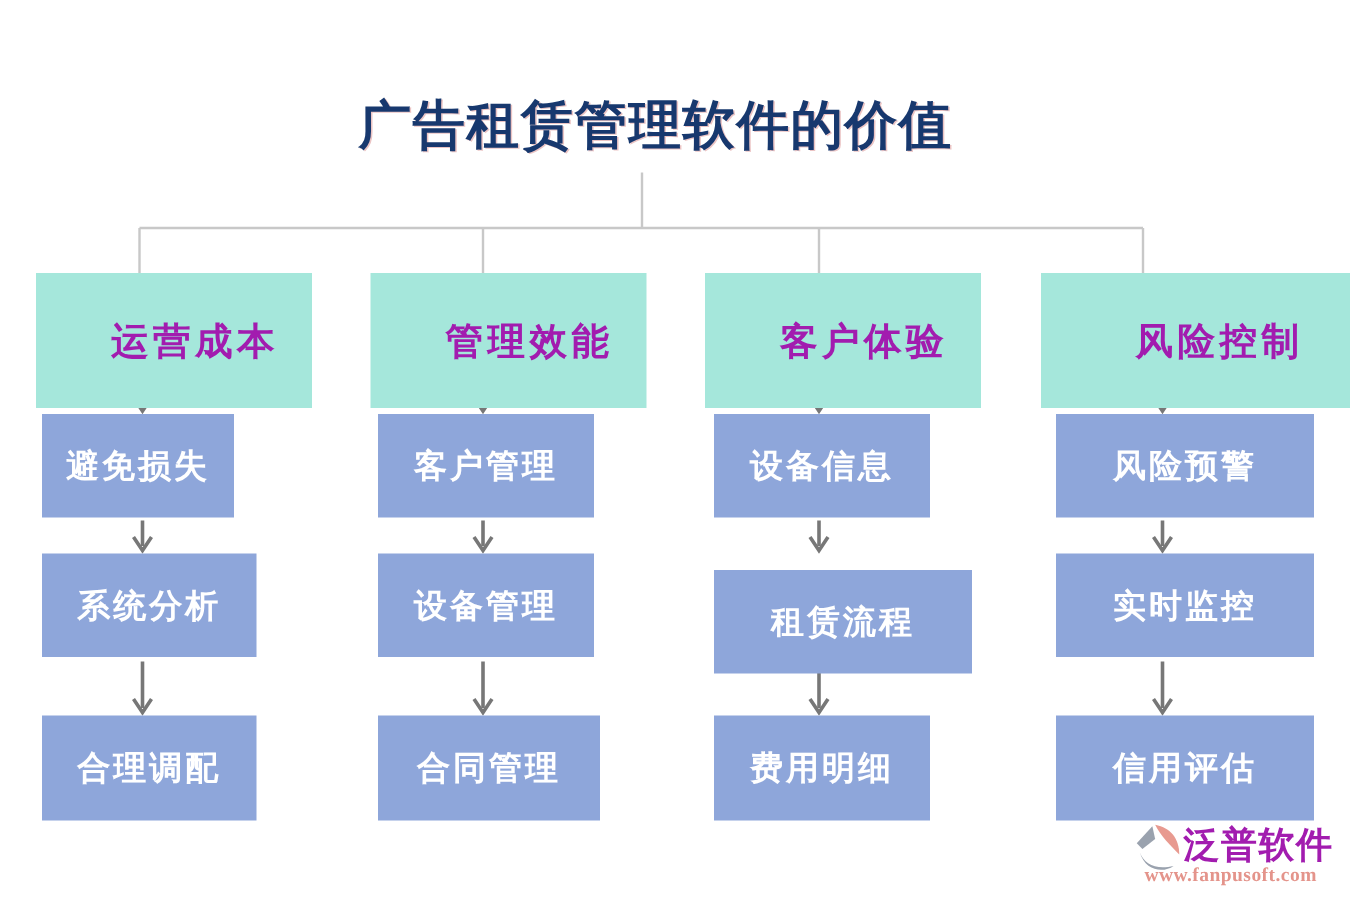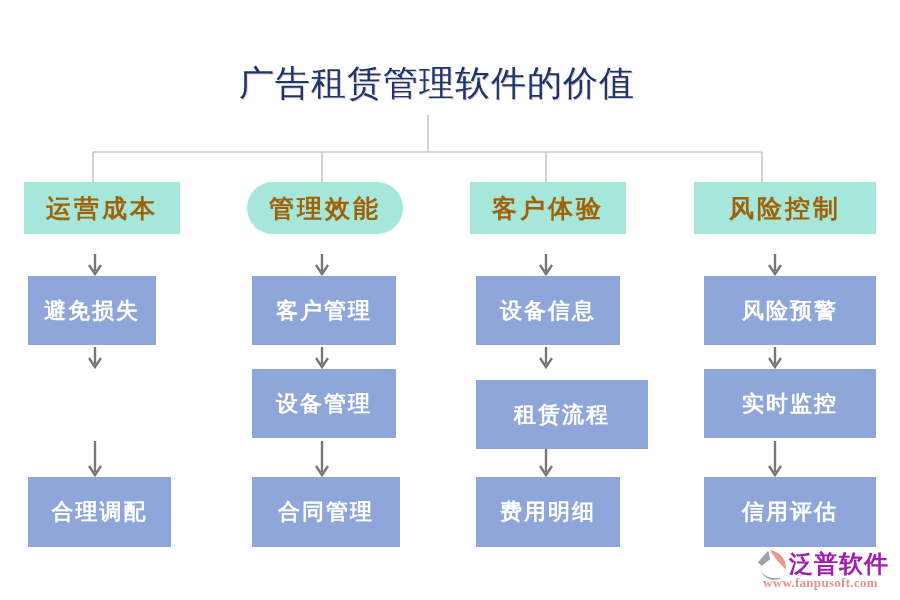--- a/index.html
+++ b/index.html
@@ -1,29 +1,29 @@
 <!DOCTYPE html>
 <html><head>
 <meta charset="utf-8">
 <style>
   html,body{margin:0;padding:0;background:#ffffff;}
   body{width:900px;height:600px;overflow:hidden;
        font-family:"Liberation Serif","DejaVu Serif",serif;}
   .stage{position:relative;width:900px;height:600px;background:#ffffff;}
 
   .title{position:absolute;top:60px;left:0;width:874px;margin:0;
-         text-align:center;font-size:35px;font-weight:400;color:#17386E;
+         text-align:center;font-size:35px;font-weight:700;color:#17386E;
          letter-spacing:1px;
          text-shadow:1px 1px 0 rgba(190,60,60,.30);}
 
   .connectors{position:absolute;top:0;left:0;}
 
-  .hbox{position:absolute;top:182px;height:52px;background:#A5E7DB;
-        color:#a16207;font-size:25px;font-weight:700;letter-spacing:3px;
-        display:flex;align-items:center;justify-content:center;}
+  .hbox{position:absolute;top:182px;height:90px;background:#A5E7DB;
+        color:#a21caf;font-size:25px;font-weight:700;letter-spacing:3px;
+        display:flex;align-items:center;justify-content:center;padding-left:28px;}
   .ibox{position:absolute;height:69px;background:#8EA6DA;color:#FFFFFF;
         font-size:22px;font-weight:600;letter-spacing:2px;
         display:flex;align-items:center;justify-content:center;}
 
   .logo{position:absolute;left:755px;top:548px;width:140px;}
   .logo-row{display:flex;align-items:center;}
   .logo-icon{width:34px;height:34px;flex:0 0 auto;}
   .logo-name{font-size:24px;font-weight:700;color:#a21caf;
              letter-spacing:1px;line-height:1.15;white-space:nowrap;}
   .logo-url{font-size:13px;font-weight:700;color:#E4948B;
@@ -75,23 +75,24 @@
         <path d="M769,265 L775,274 L781,265"></path>
       <path d="M775,347 V364"></path> 
         <path d="M769,358 L775,367 L781,358"></path>
       <path d="M775,441 V472"></path> 
         <path d="M769,466 L775,475 L781,466"></path>
     </g>
   </svg>
 
   <div class="hbox" style="left:24px;width:156px;">运营成本</div>
   <div class="ibox" style="left:28px;top:276px;width:128px;">避免损失</div>
+  <div class="ibox" style="left:28px;top:369px;width:143px;">系统分析</div>
   <div class="ibox" style="left:28px;top:477px;width:143px;height:70px;">合理调配</div>
 
-  <div class="hbox" style="left:247px;width:156px;border-radius:30px;">管理效能</div>
+  <div class="hbox" style="left:247px;width:156px;">管理效能</div>
   <div class="ibox" style="left:252px;top:276px;width:144px;">客户管理</div>
   <div class="ibox" style="left:252px;top:369px;width:144px;">设备管理</div>
   <div class="ibox" style="left:252px;top:477px;width:148px;height:70px;">合同管理</div>
 
   <div class="hbox" style="left:470px;width:156px;">客户体验</div>
   <div class="ibox" style="left:476px;top:276px;width:144px;">设备信息</div>
   <div class="ibox" style="left:476px;top:380px;width:172px;">租赁流程</div>
   <div class="ibox" style="left:476px;top:477px;width:144px;height:70px;">费用明细</div>
 
   <div class="hbox" style="left:694px;width:182px;">风险控制</div>

